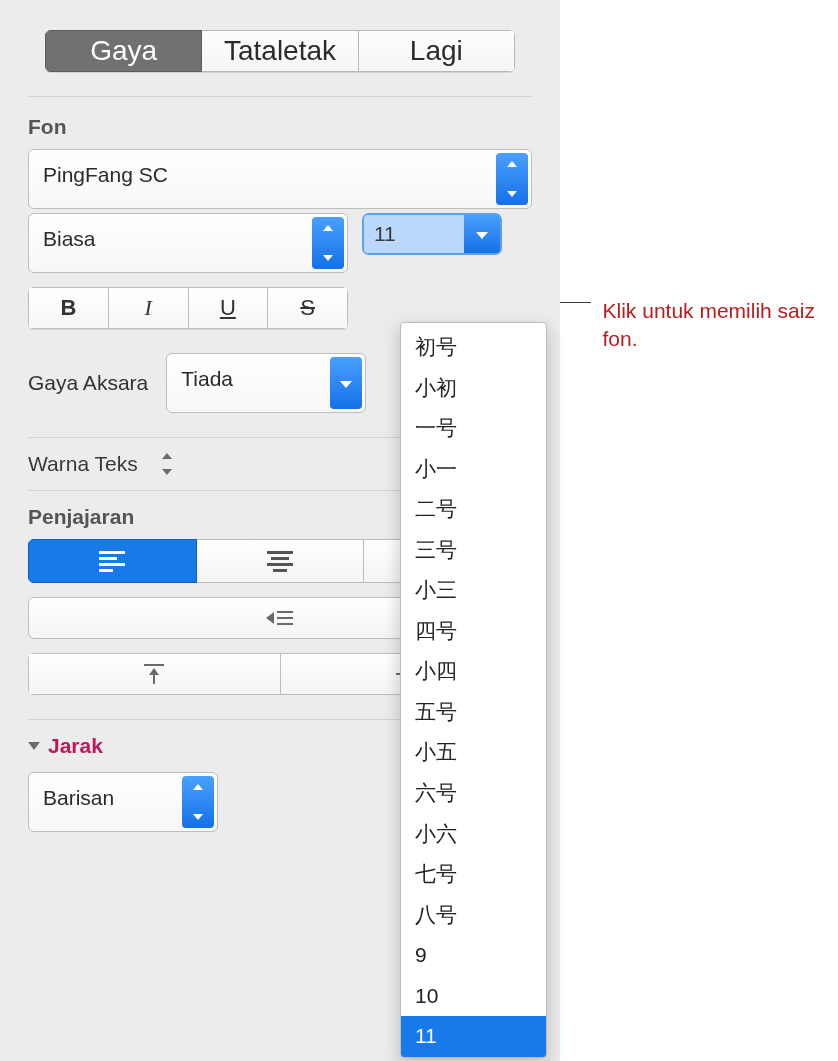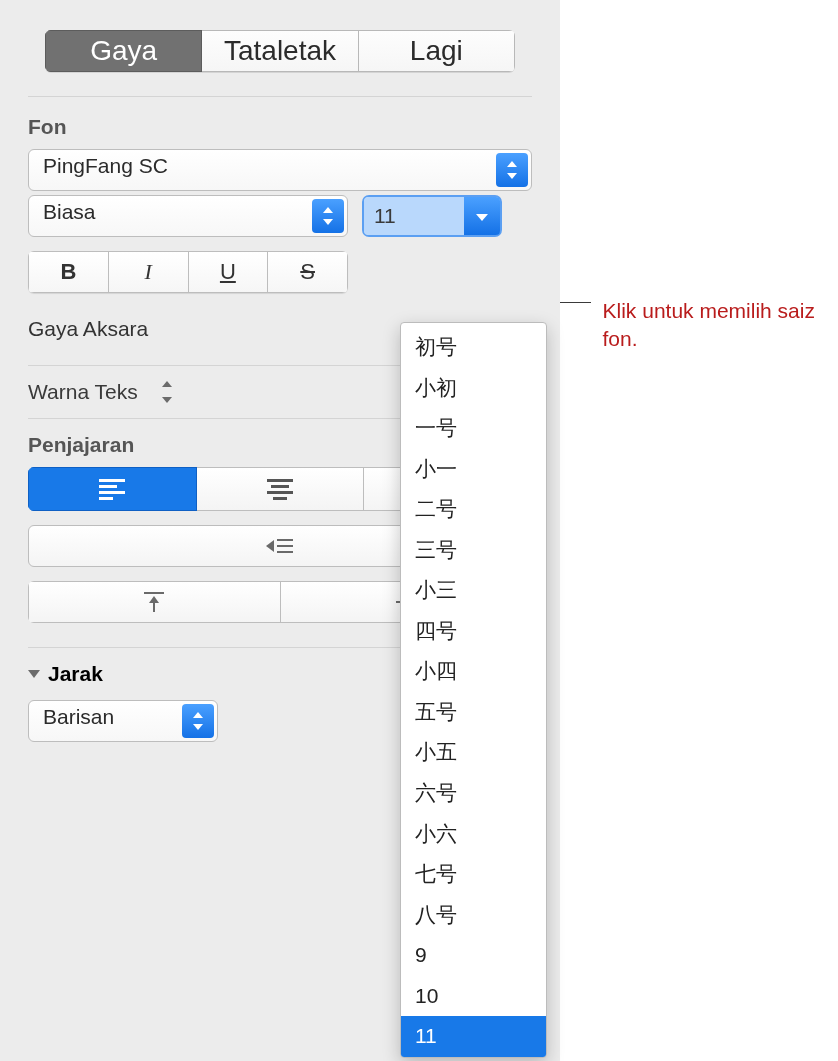--- a/index.html
+++ b/index.html
@@ -55,21 +55,21 @@
     .section-label {
       font-size: 21px;
       font-weight: 600;
       color: #555;
       margin-bottom: 10px;
     }
 
     
     .popup {
       position: relative;
-      height: 42px;
+      height: 60px;
       background: linear-gradient(#ffffff, #f7f7f7);
       border: 1px solid #bdbdbd;
       border-radius: 6px;
       display: flex;
       align-items: center;
       padding: 0 40px 8px 14px;
       font-size: 21px;
       color: #2b2b2b;
       cursor: default;
     }
@@ -223,21 +223,21 @@
       border:1px solid #bdbdbd; border-radius:6px;
       background:linear-gradient(#ffffff,#f4f4f4);
       display:flex; align-items:center; justify-content:center;
       cursor:pointer;
     }
 
     .two-btn { display:flex; width:100%; height:42px; margin-top:14px; border-radius:6px; overflow:hidden;}
     .two-btn .b { flex:1; border:1px solid #bdbdbd; background:linear-gradient(#ffffff,#f4f4f4); display:flex;align-items:center;justify-content:center; cursor:pointer;}
     .two-btn .b + .b { border-left:none; }
 
-    .disclosure { display:flex; align-items:center; gap:8px; margin-top:8px; font-weight:600; color:#000000;}
+    .disclosure { display:flex; align-items:center; gap:8px; margin-top:8px; font-weight:600; color:#be185d;}
     .disclosure .tri { width:0;height:0;border-left:6px solid transparent;border-right:6px solid transparent;border-top:8px solid #6b6b6b;}
 
     .panel .hr.tight { margin: 14px 0; }
 
     
     .dropdown {
       position: absolute;
       left: 400px;
       top: 322px;
       width: 147px;
@@ -325,20 +325,24 @@
     <div class="btn">
         <span style="text-decoration:underline">U</span>
       </div>
     <div class="btn">
         <span style="text-decoration:line-through">S</span>
       </div>
   </div>
 
   <div class="char-style-row">
     <div class="label">Gaya Aksara</div>
+    <div class="popup single-arrow" style="max-width:200px">
+      <span>Tiada</span>
+      <span class="knob"></span>
+    </div>
   </div>
 
   <div class="hr tight" style="margin-top:24px"></div>
 
   <div class="text-color-row">
     <div>Warna Teks</div>
     <div class="mini-updown"></div>
   </div>
 
   <div class="hr tight"></div>

